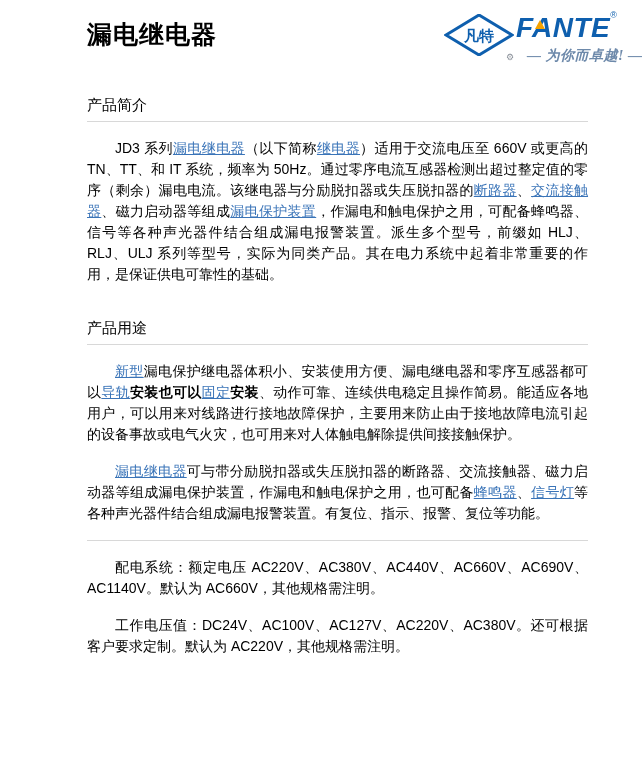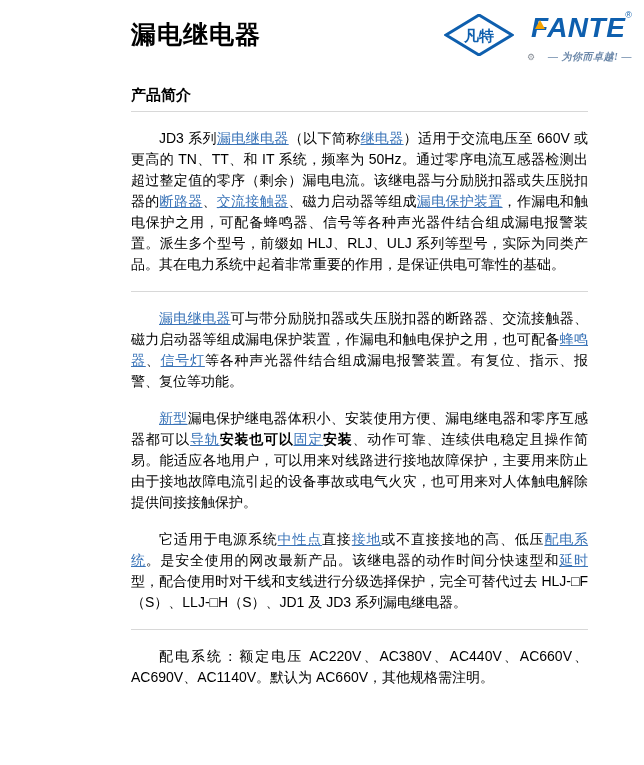--- a/index.html
+++ b/index.html
@@ -9,51 +9,51 @@
     --logo-orange:#f5a200;
     --slogan:#6d89aa;
     --ink:#111;
   }
   *{box-sizing:border-box;}
   html,body{margin:0;padding:0;}
   body{
     width:644px;height:765px;overflow:hidden;background:#fff;color:var(--ink);
     font-family:"Liberation Sans", serif;
   }
-  .page{width:644px;height:765px;position:relative;padding-left:44px;}
+  .page{width:644px;height:765px;position:relative;}
   .header{position:relative;padding:18px 56px 0 87px;height:62px;}
   .doc-title{
     margin:0;font-size:25px;line-height:32px;font-weight:bold;color:#000;
     font-family:"Liberation Sans", sans-serif;letter-spacing:1px;
   }
   
-  .logo{position:absolute;top:8px;right:12px;width:188px;height:52px;text-align:right;}
+  .logo{position:absolute;top:8px;right:12px;width:188px;height:52px;}
   .logo-diamond{position:absolute;left:0;top:6px;}
   .logo-right{position:absolute;left:72px;top:4px;width:116px;}
   .brand-row{position:relative;white-space:nowrap;}
   .brand-word{
     font-family:"Liberation Sans", sans-serif;font-weight:800;font-style:italic;
     font-size:28px;letter-spacing:0.5px;color:var(--logo-blue);
   }
   .brand-tri{
     position:absolute;left:19px;top:8px;width:0;height:0;
     border-left:5px solid transparent;border-right:5px solid transparent;
     border-bottom:9px solid var(--logo-orange);
   }
   .reg-mark{font-size:9px;color:var(--logo-blue);vertical-align:top;position:relative;top:-2px;}
   .slogan-row{margin-top:2px;white-space:nowrap;}
   .gear-glyph{font-size:9px;color:#8a9099;margin-right:3px;position:relative;left:-10px;}
   .slogan-text{
-    font-size:10px;font-style:italic;color:var(--slogan);letter-spacing:0.5px;
+    font-size:14px;font-style:italic;color:var(--slogan);letter-spacing:0.5px;
     font-family:"Liberation Serif", serif;font-weight:bold;
   }
   
   .doc{padding:0 56px 0 87px;}
   .doc-section h2{
-    margin:24px 0 8px 0;font-size:15px;line-height:17px;font-weight:bold;color:#000;
+    margin:34px 0 8px 0;font-size:15px;line-height:17px;font-weight:normal;color:#000;
   }
   .doc-section .rule{
     border:none;border-top:1px solid var(--rule);margin:0 0 0 0;height:0;
   }
   .paras{margin-top:11px;}
   .doc-p{
     margin:16px 0;font-size:14px;line-height:21px;text-align:justify;
     text-indent:2em;color:#000;
   }
   .doc-p .seg-link{color:var(--link);text-decoration:underline;cursor:pointer;}
@@ -86,28 +86,29 @@
 
   <main class="doc">
       <section class="doc-section">
         <h2>产品简介</h2>
         <hr class="rule">
         <div class="paras">
           <p class="doc-p"><span>JD3 系列</span><a class="seg-link">漏电继电器</a><span>（以下简称</span><a class="seg-link">继电器</a><span>）适用于交流电压至 660V 或更高的 TN、TT、和 IT 系统，频率为 50Hz。通过零序电流互感器检测出超过整定值的零序（剩余）漏电电流。该继电器与分励脱扣器或失压脱扣器的</span><a class="seg-link">断路器</a><span>、</span><a class="seg-link">交流接触器</a><span>、磁力启动器等组成</span><a class="seg-link">漏电保护装置</a><span>，作漏电和触电保护之用，可配备蜂鸣器、信号等各种声光器件结合组成漏电报警装置。派生多个型号，前缀如 HLJ、RLJ、ULJ 系列等型号，实际为同类产品。其在电力系统中起着非常重要的作用，是保证供电可靠性的基础。</span></p>
         </div>
       </section>
       <section class="doc-section">
+        <h2>产品用途</h2>
         <hr class="rule">
         <div class="paras">
+          <p class="doc-p"><a class="seg-link">新型</a><span>漏电保护继电器体积小、安装使用方便、漏电继电器和零序互感器都可以</span><a class="seg-link">导轨</a><span class="seg-bold">安装也可以</span><a class="seg-link">固定</a><span class="seg-bold">安装</span><span>、动作可靠、连续供电稳定且操作简易。能适应各地用户，可以用来对线路进行接地故障保护，主要用来防止由于接地故障电流引起的设备事故或电气火灾，也可用来对人体触电解除提供间接接触保护。</span></p>
           <p class="doc-p"><a class="seg-link">漏电继电器</a><span>可与带分励脱扣器或失压脱扣器的断路器、交流接触器、磁力启动器等组成漏电保护装置，作漏电和触电保护之用，也可配备</span><a class="seg-link">蜂鸣器</a><span>、</span><a class="seg-link">信号灯</a><span>等各种声光器件结合组成漏电报警装置。有复位、指示、报警、复位等功能。</span></p>
-          <p class="doc-p"><a class="seg-link">新型</a><span>漏电保护继电器体积小、安装使用方便、漏电继电器和零序互感器都可以</span><a class="seg-link">导轨</a><span class="seg-bold">安装也可以</span><a class="seg-link">固定</a><span class="seg-bold">安装</span><span>、动作可靠、连续供电稳定且操作简易。能适应各地用户，可以用来对线路进行接地故障保护，主要用来防止由于接地故障电流引起的设备事故或电气火灾，也可用来对人体触电解除提供间接接触保护。</span></p>
-          <p class="doc-p"><span>它适用于电源系统</span><a class="seg-link">中性点</a><span>直接</span><a class="seg-link">接地</a><span>或不直接接地的高、低压</span><a class="seg-link">配电系统</a><span>。是安全使用的网改最新产品。该继电器的动作时间分快速型和</span><a class="seg-link">延时</a><span>型，配合使用时对干线和支线进行分级选择保护，完全可替代过去 HLJ-□F（S）、LLJ-□H（S）、JD1 及 JD3 系列漏电继电器。</span></p>
         </div>
       </section>
       <section class="doc-section">
         <hr class="rule">
         <div class="paras">
           <p class="doc-p"><span>配电系统：额定电压 AC220V、AC380V、AC440V、AC660V、AC690V、AC1140V。默认为 AC660V，其他规格需注明。</span></p>
+          <p class="doc-p"><span>工作电压值：DC24V、AC100V、AC127V、AC220V、AC380V。还可根据客户要求定制。默认为 AC220V，其他规格需注明。</span></p>
         </div>
       </section>
     </main>
 
 </div>
 
 </body></html>

